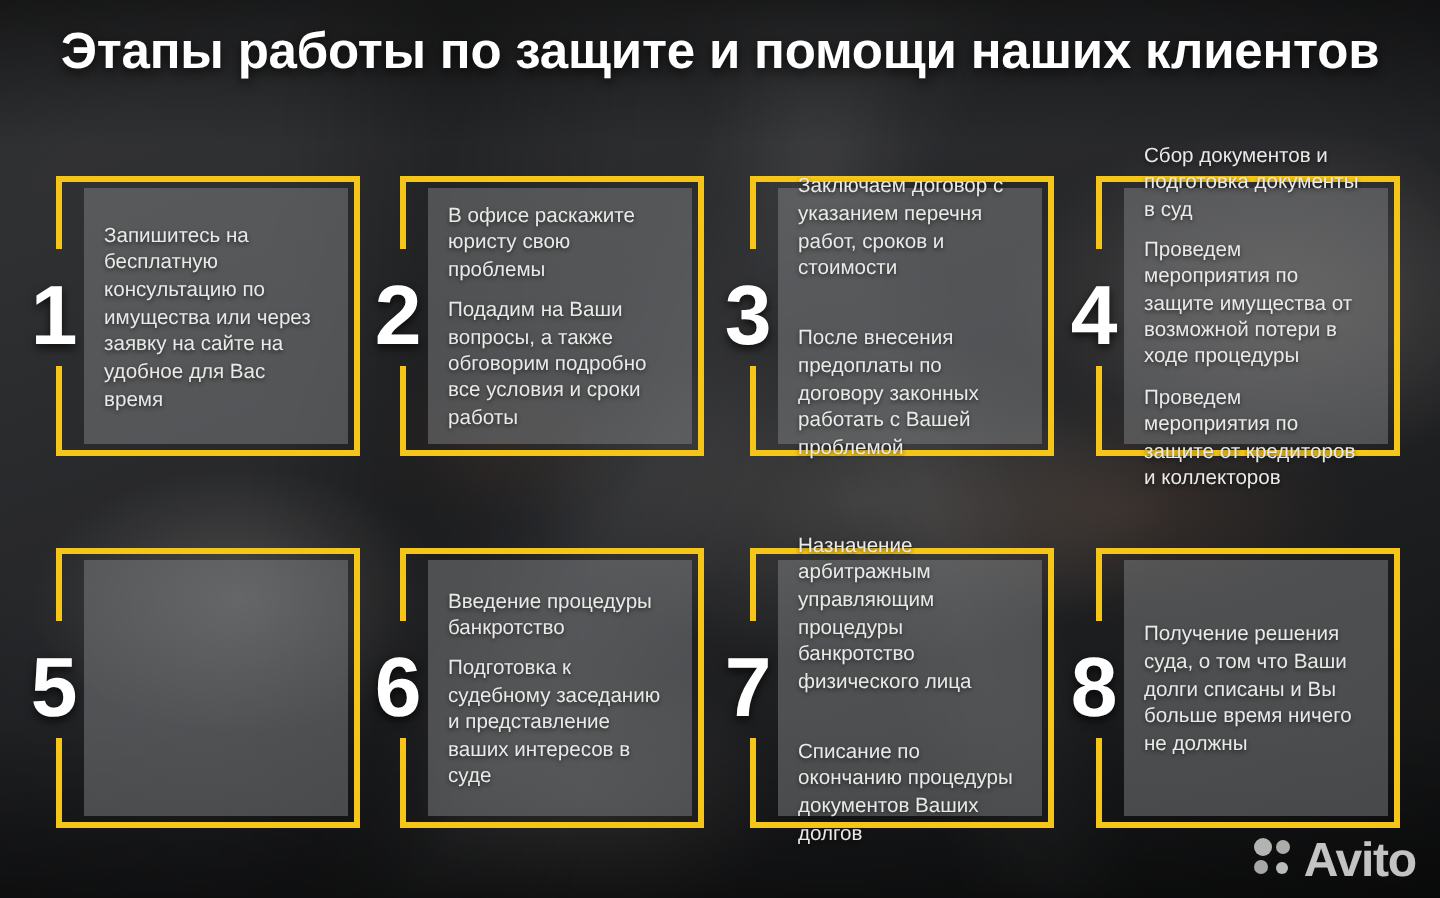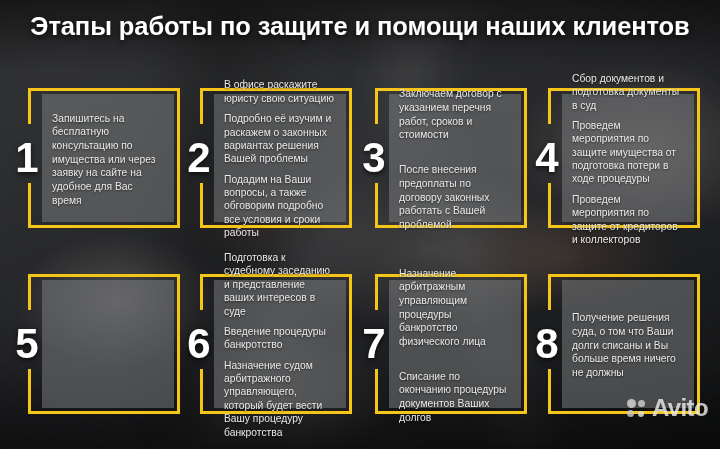--- a/index.html
+++ b/index.html
@@ -142,23 +142,23 @@
   #card8 { left: 548px; top: 274px; width: 152px; height: 140px; }
 
   
   #card2 .card-body, #card4 .card-body, #card6 .card-body { gap: 7px; padding-top: 8px; padding-bottom: 6px; }
   #card2 .card-body p, #card4 .card-body p, #card6 .card-body p { line-height: 1.3; }
 
   
   #watermark {
     position: absolute;
     right: 12px;
-    bottom: 29px;
+    bottom: 6px;
     display: flex;
-    align-items: center;
+    align-items: flex-start;
     gap: 4px;
     opacity: 0.82;
     z-index: 6;
   }
   #watermark .dots {
     position: relative;
     width: 21px;
     height: 19px;
   }
   #watermark .dots i {
@@ -196,61 +196,59 @@
     <div class="card-body">
       <p>Запишитесь на бесплатную консультацию по имущества или через заявку на сайте на удобное для Вас время</p>
     </div>
   </div>
 
   <div class="card" id="card2">
     <div class="panel"></div>
     <div class="frame"></div>
     <div class="num">2</div>
     <div class="card-body">
-      <p>В офисе раскажите юристу свою ситуацию</p>
-      <p>Подробно её изучим и раскажем о законных вариантах решения Вашей проблемы</p>
+      <p>В офисе раскажите юристу свою проблемы</p>
       <p>Подадим на Ваши вопросы, а также обговорим подробно все условия и сроки работы</p>
     </div>
   </div>
 
   <div class="card" id="card3">
     <div class="panel"></div>
     <div class="frame"></div>
     <div class="num">3</div>
     <div class="card-body">
       <p>Заключаем договор с указанием перечня работ, сроков и стоимости</p>
       <p>После внесения предоплаты по договору законных работать с Вашей проблемой</p>
     </div>
   </div>
 
   <div class="card" id="card4">
     <div class="panel"></div>
     <div class="frame"></div>
     <div class="num">4</div>
     <div class="card-body">
       <p>Сбор документов и подготовка документы в суд</p>
-      <p>Проведем мероприятия по защите имущества от подготовка потери в ходе процедуры</p>
+      <p>Проведем мероприятия по защите имущества от возможной потери в ходе процедуры</p>
       <p>Проведем мероприятия по защите от кредиторов и коллекторов</p>
     </div>
   </div>
 
   <div class="card" id="card5">
     <div class="panel"></div>
     <div class="frame"></div>
     <div class="num">5</div>
   </div>
 
   <div class="card" id="card6">
     <div class="panel"></div>
     <div class="frame"></div>
     <div class="num">6</div>
     <div class="card-body">
+      <p>Введение процедуры банкротство</p>
       <p>Подготовка к судебному заседанию и представление ваших интересов в суде</p>
-      <p>Введение процедуры банкротство</p>
-      <p>Назначение судом арбитражного управляющего, который будет вести Вашу процедуру банкротства</p>
     </div>
   </div>
 
   <div class="card" id="card7">
     <div class="panel"></div>
     <div class="frame"></div>
     <div class="num">7</div>
     <div class="card-body">
       <p>Назначение арбитражным управляющим процедуры банкротство физического лица</p>
       <p>Списание по окончанию процедуры документов Ваших долгов</p>

